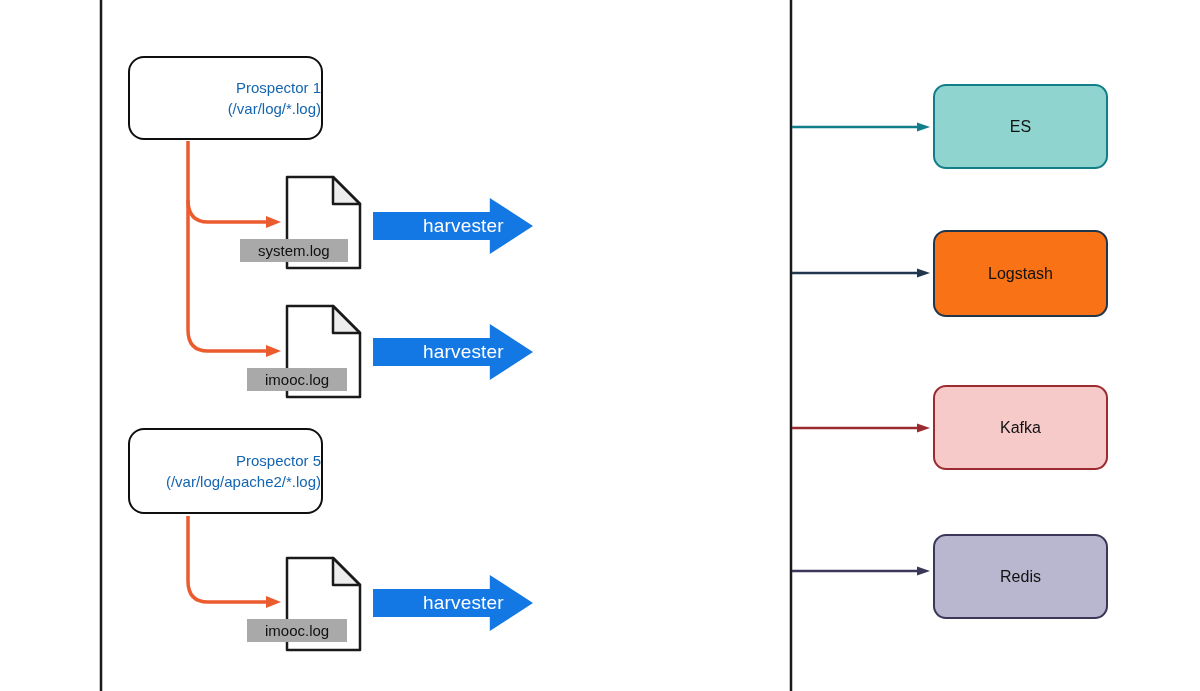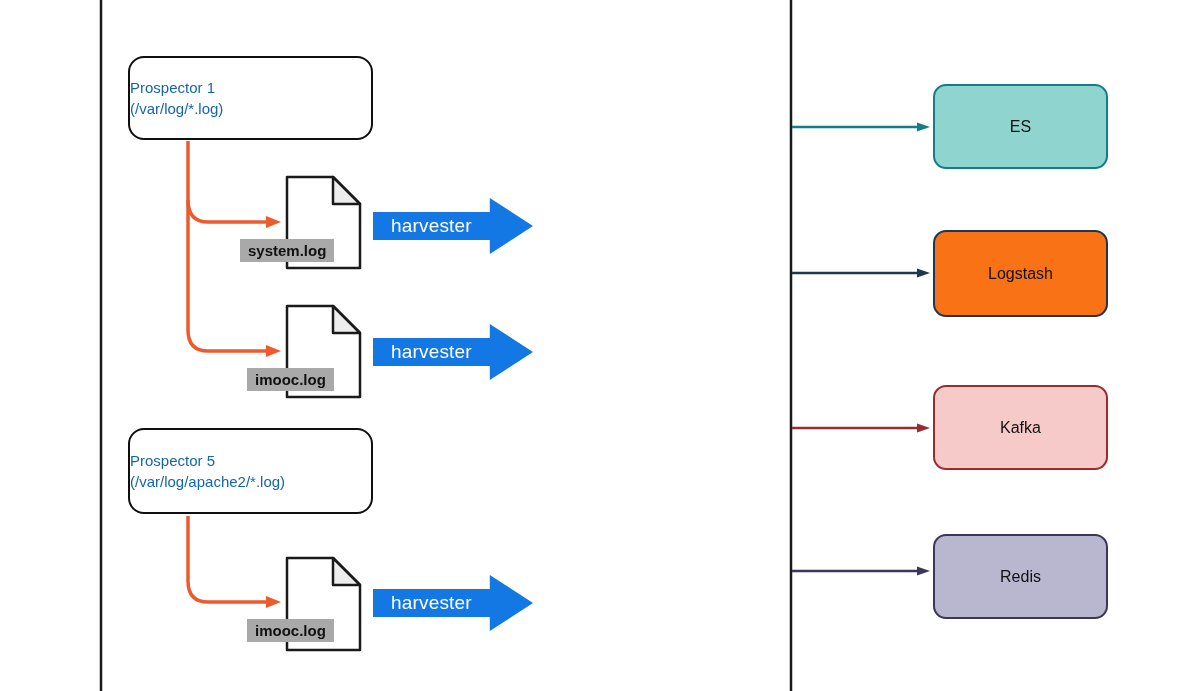--- a/index.html
+++ b/index.html
@@ -5,23 +5,23 @@
   html,body{margin:0;padding:0;background:#ffffff;}
   .stage{
     position:relative;width:1200px;height:691px;background:#ffffff;
     overflow:hidden;font-family:"Liberation Sans","DejaVu Sans",sans-serif;
   }
   .stage svg.wires{position:absolute;left:0;top:0;}
 
   
   .node{position:absolute;box-sizing:border-box;}
   .prospector{
-    left:128px;width:245px;background:#ffffff;border:2.5px solid #0f0f0f;
+    left:128px;width:195px;background:#ffffff;border:2.5px solid #0f0f0f;
     border-radius:16px;display:flex;flex-direction:column;justify-content:center;
-    align-items:flex-start;text-align:center;font-size:15px;line-height:21px;font-weight:500;
+    align-items:flex-end;text-align:center;font-size:15px;line-height:21px;font-weight:500;
   }
   .prospector.p1{top:56px;height:84px;}
   .prospector.p2{top:428px;height:86px;}
 
   
   .spooler{
     left:549px;top:53px;width:175px;height:605px;border:2px dashed #111;
     border-radius:26px;background:transparent;
   }
   .spooler .spooler-label{
@@ -33,27 +33,27 @@
   .harvester{
     position:absolute;left:373px;width:160px;height:56px;
     clip-path:polygon(0 25%,73% 25%,73% 0,100% 50%,73% 100%,73% 75%,0 75%);
   }
   .harvester.h1{top:198px;}
   .harvester.h2{top:324px;}
   .harvester.h3{top:575px;}
   .harvester .harvester-label{
     position:absolute;left:0;top:0;width:73%;height:100%;
     display:flex;align-items:center;justify-content:center;
-    color:#ffffff;font-size:19px;letter-spacing:.2px;
+    color:#ffffff;font-size:19px;letter-spacing:.2px;padding-left:32px;
   }
 
   
   .file-label{
     position:absolute;font-size:15px;line-height:17px;color:#111;
-    padding:3px 8px;z-index:3;font-weight:700;
+    padding:3px 18px;z-index:3;font-weight:400;
   }
   .file-label.fl1{left:240px;top:239px;}
   .file-label.fl2{left:247px;top:368px;}
   .file-label.fl3{left:247px;top:619px;}
 
   
   .output{
     left:933px;width:175px;border:2px solid #333;border-radius:13px;
     display:flex;align-items:center;justify-content:center;
     font-size:16px;color:#111;

